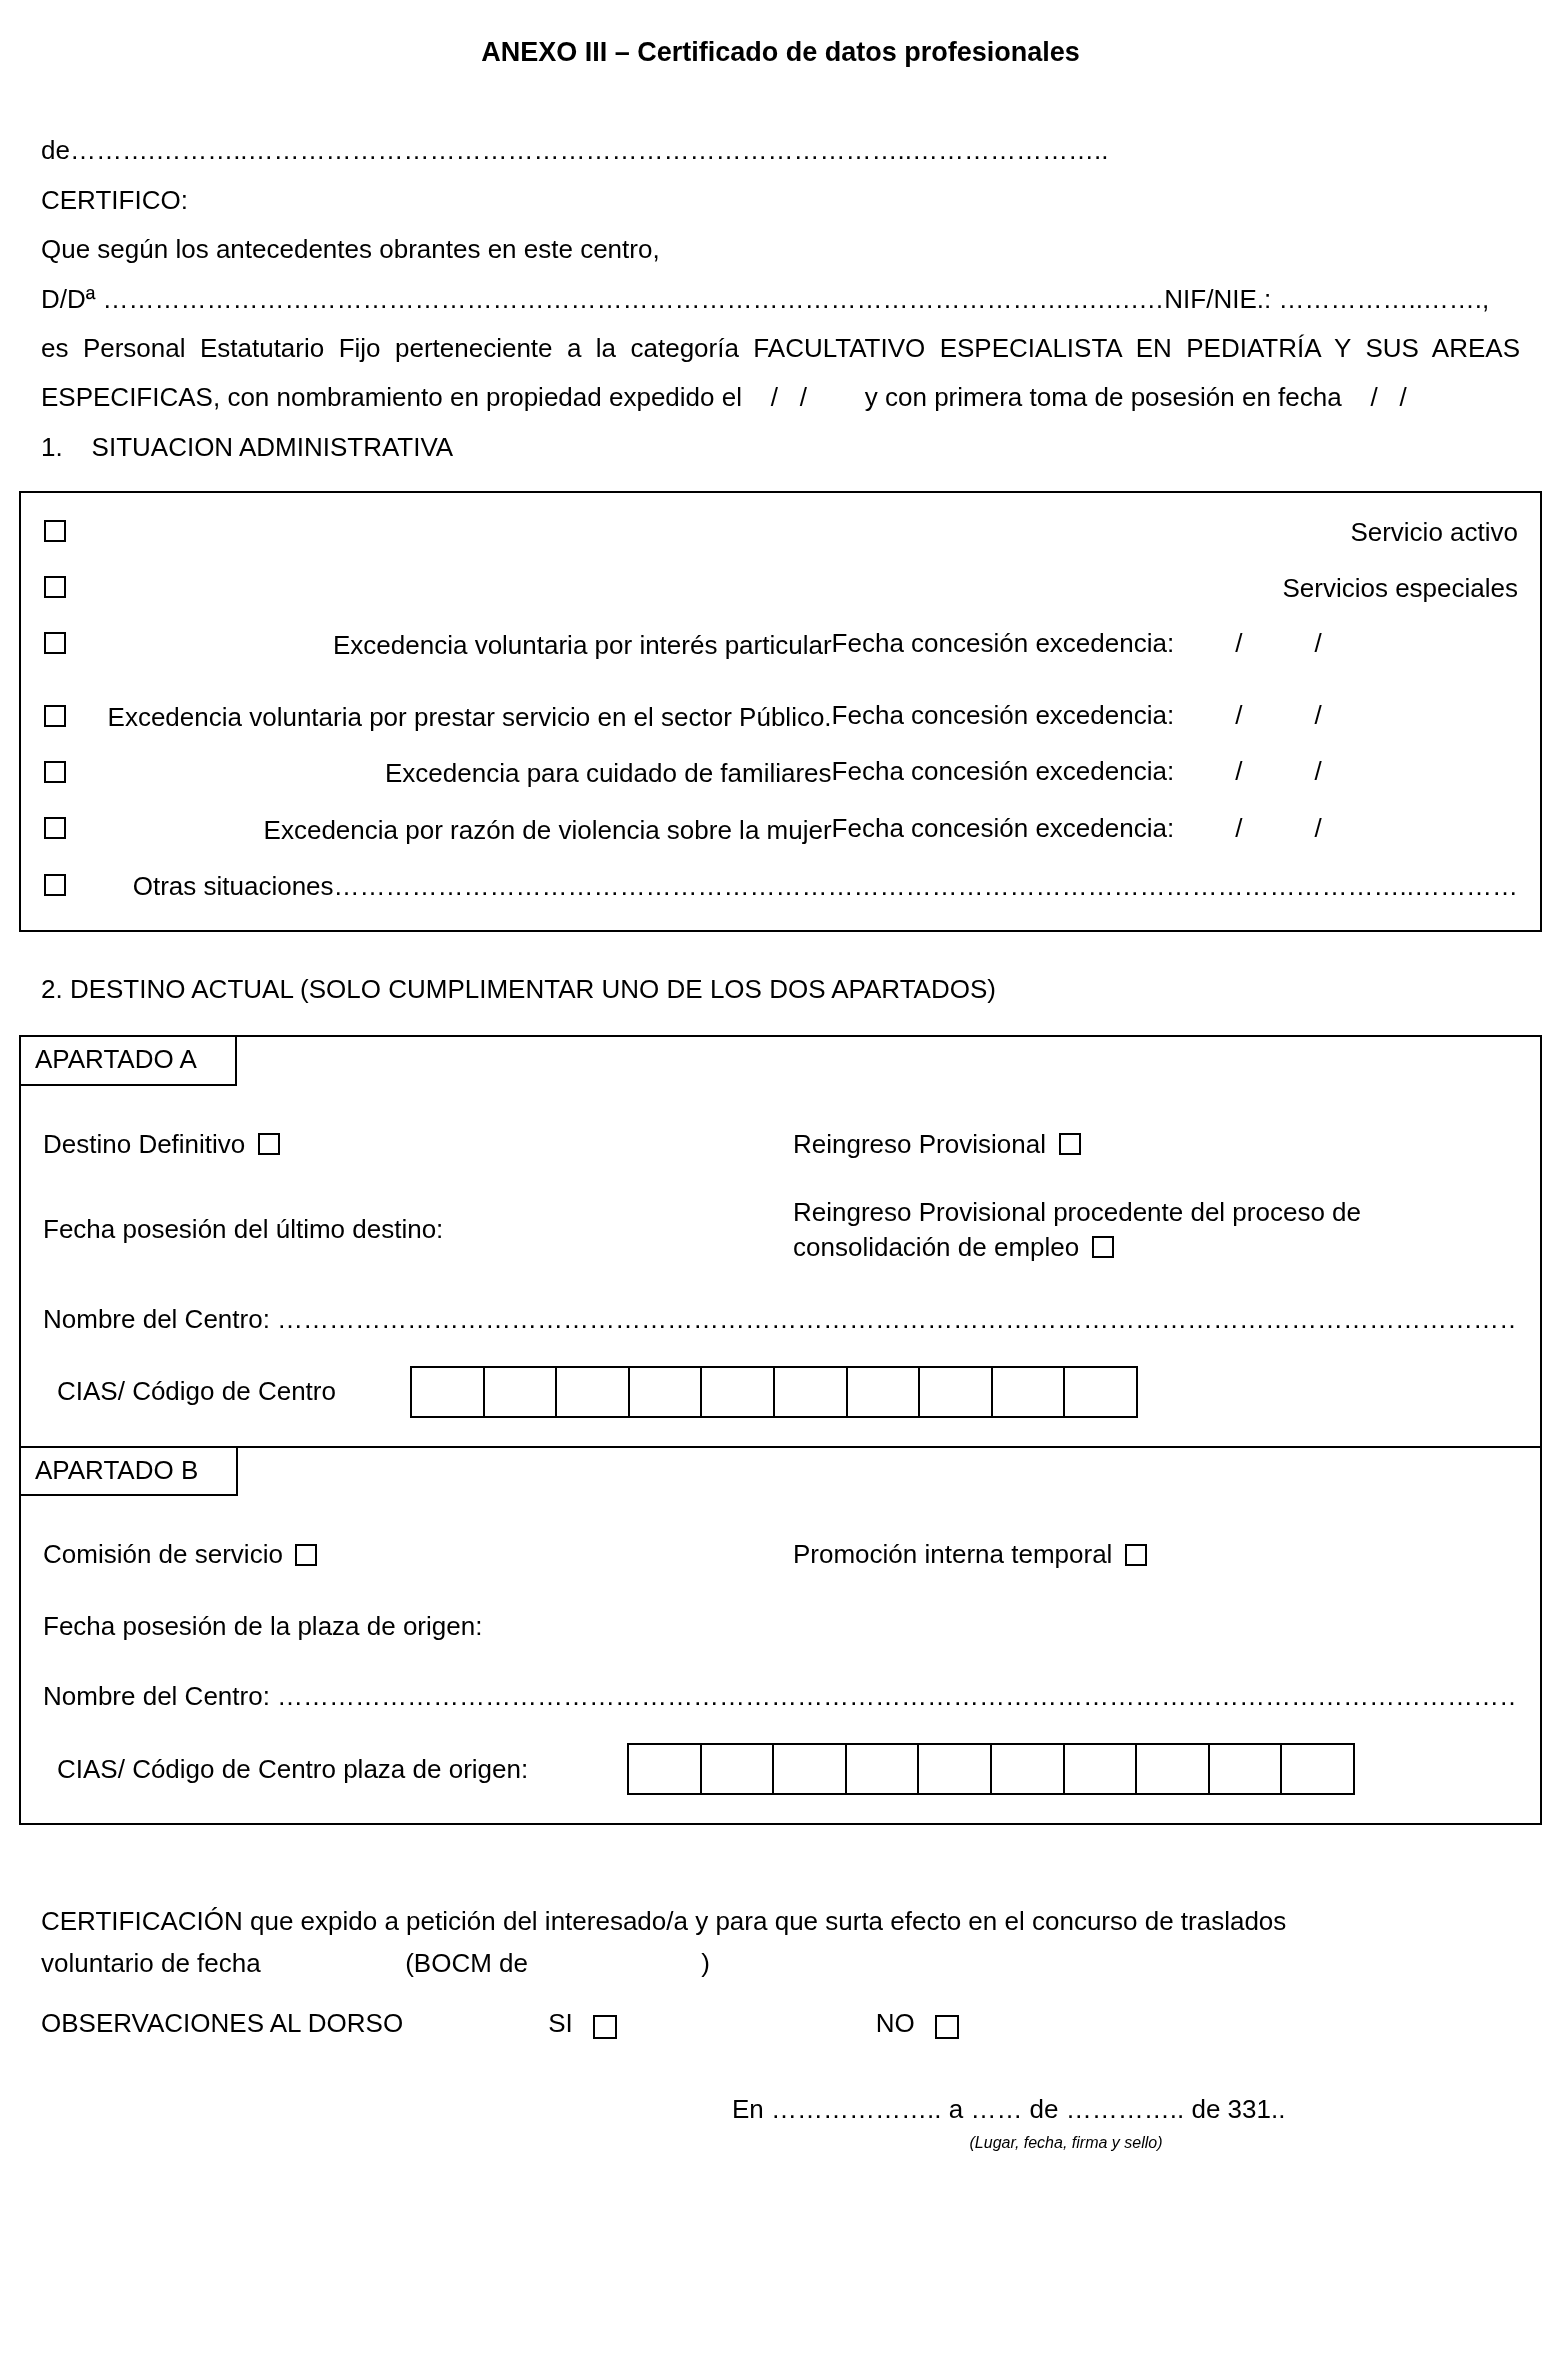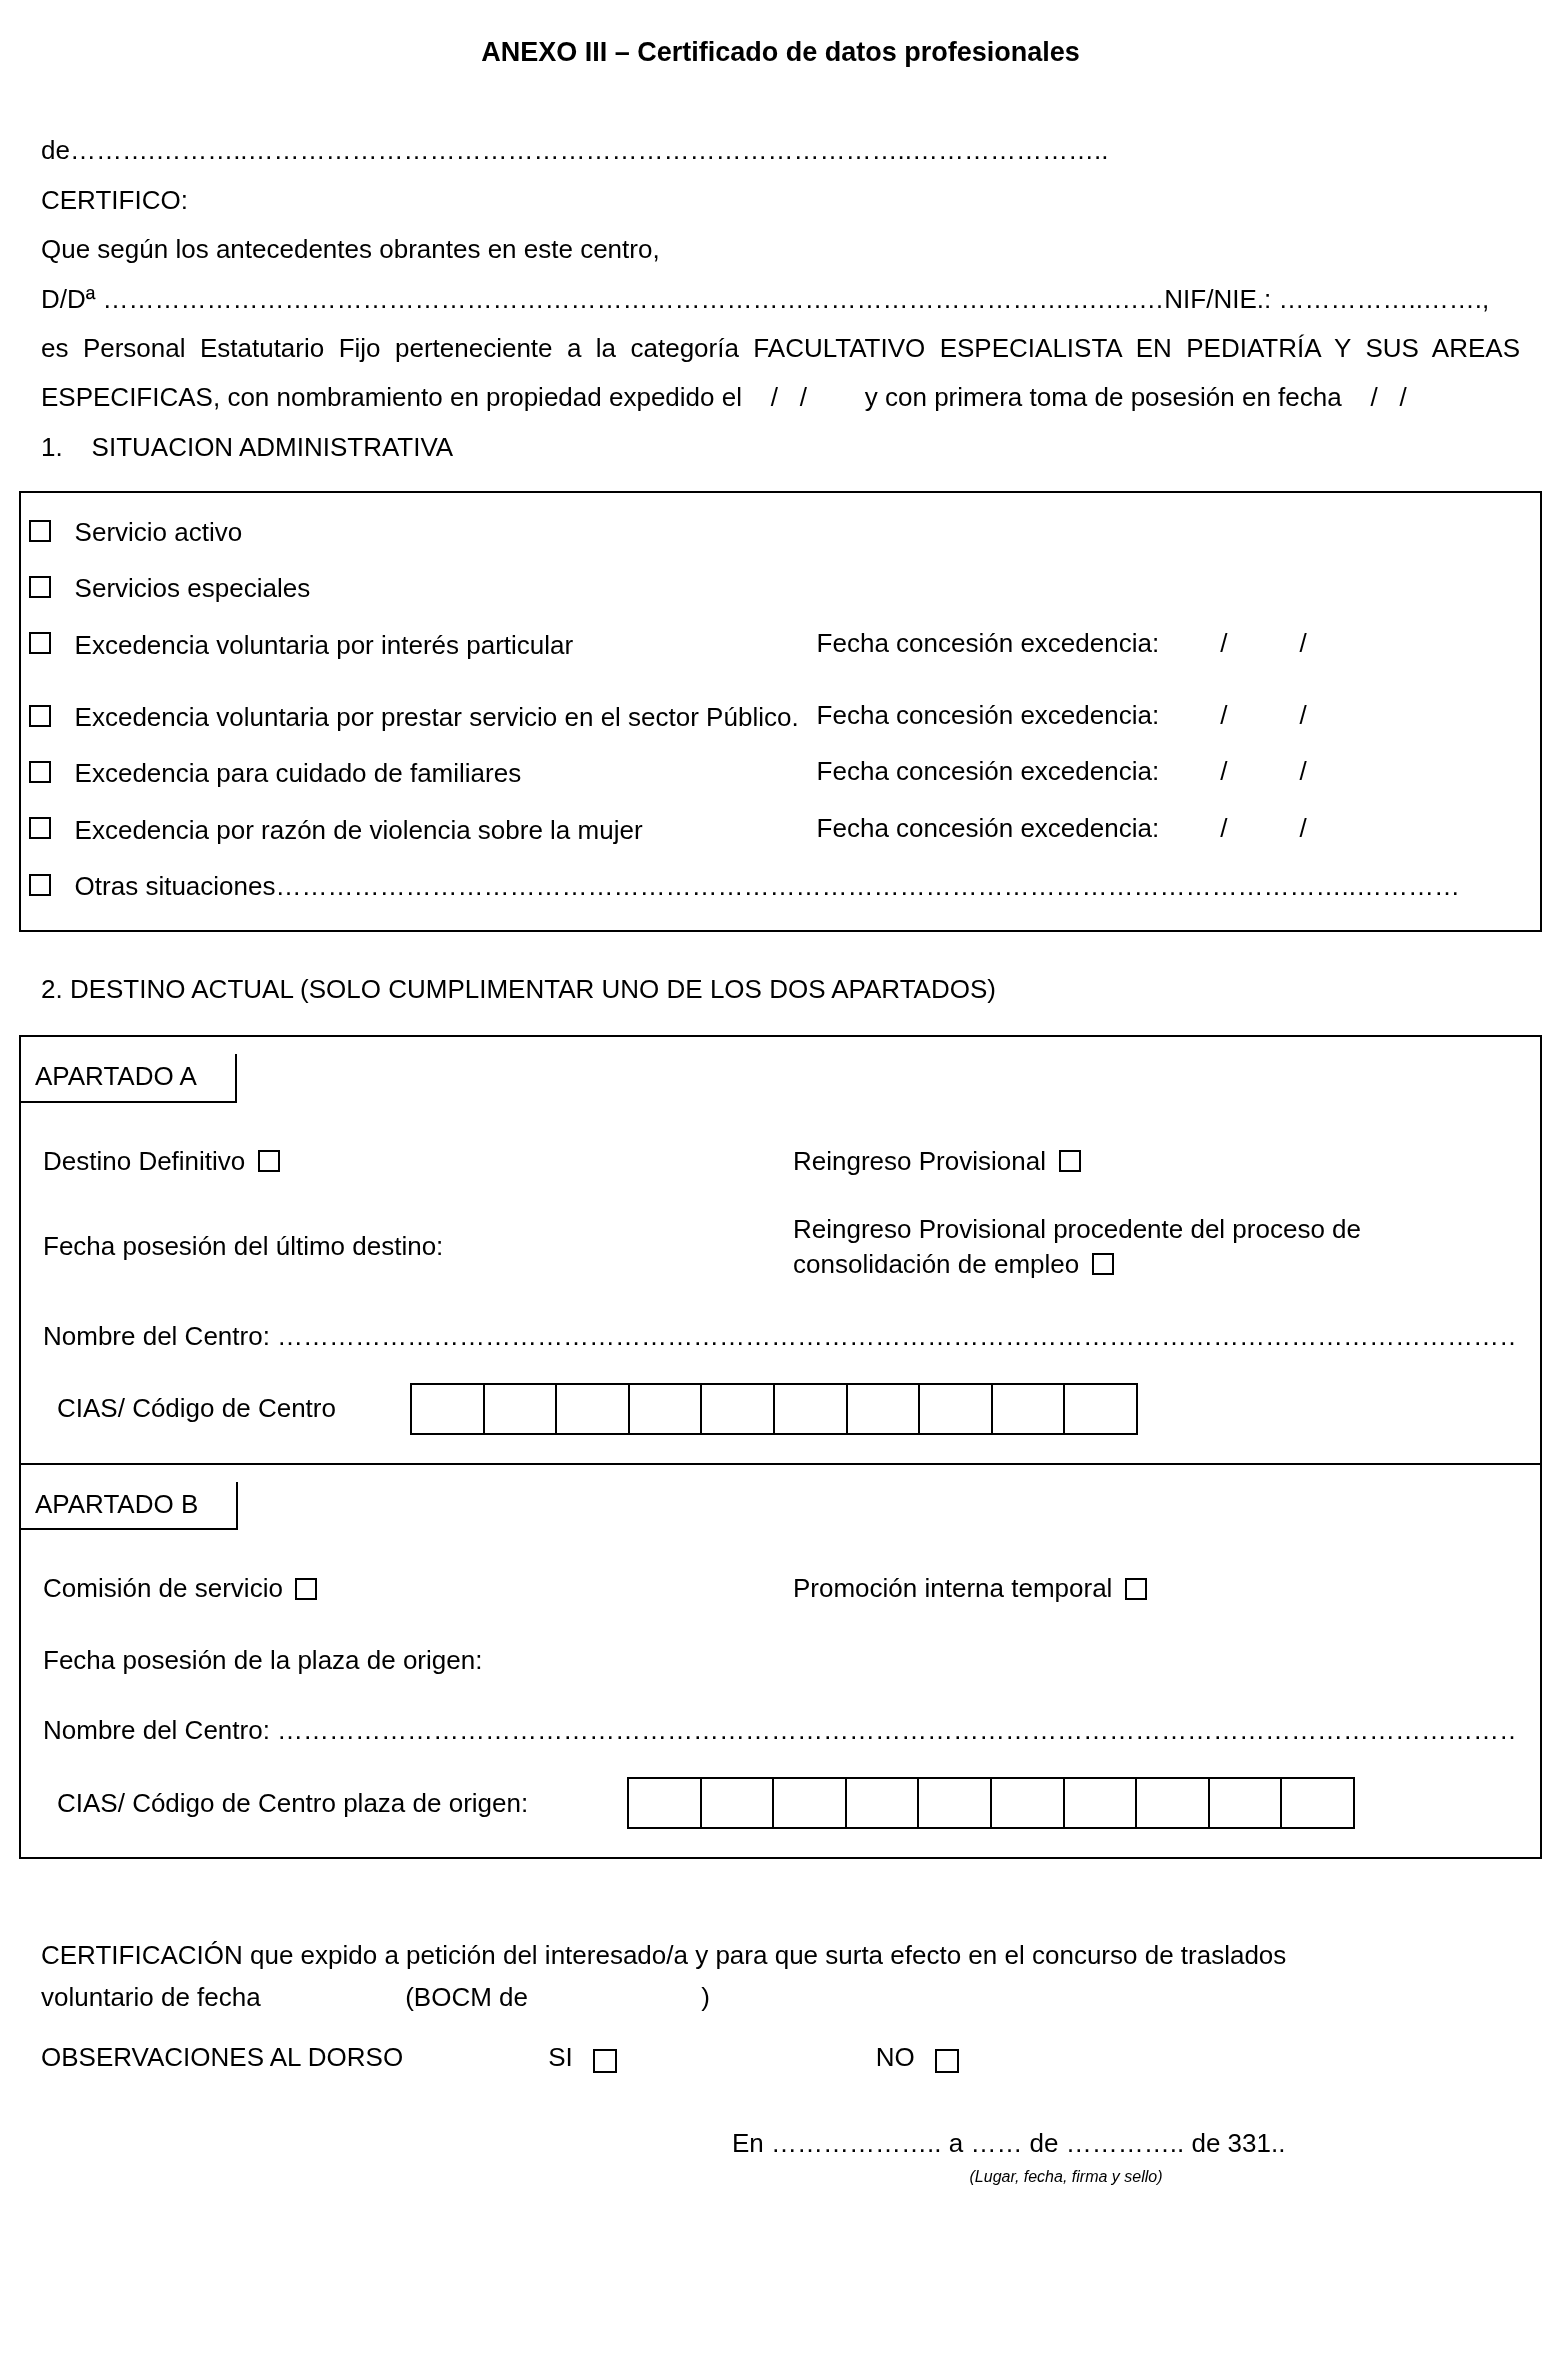--- a/index.html
+++ b/index.html
@@ -23,21 +23,22 @@
   }
   .intro p { margin: 0; line-height: 1.9; }
   .nowrap { white-space: nowrap; overflow: hidden; }
   .mt30 { margin-top: 25px; }
   .para { text-align: justify; line-height: 1.9; margin: 0; }
   .s1-heading { margin: 15.7px 0 0 6.3px; line-height: 1.9; }
 
   .box1 {
     border: 2.4px solid #000;
     margin: 19px -22px 0 -22px;
-    padding: 22px 22px 27px 8px;
+    padding: 22px 22px 27px 23px;
+    text-align: right;
   }
   .s1-row { display: flex; align-items: flex-start; margin-top: 22px; }
   .s1-row.first { margin-top: 0; }
   .s1-row.mt-lg { margin-top: 38px; }
   .cb {
     flex: 0 0 auto;
     width: 22px; height: 22px;
     border: 2.4px solid #000;
     margin: 4.7px 23.6px 0 0;
     background: #fff;
@@ -45,21 +46,21 @@
   .s1-label { flex: 0 0 742px; line-height: 1.32; }
   .s1-label.grow { flex: 1 1 auto; }
   .s1-fecha-wrap { flex: 1 1 auto; display: flex; align-items: flex-start; }
   .s1-dates { margin-left: 61px; white-space: nowrap; }
 
   .h2 { margin: 33px 0 0 0; line-height: 1.9; }
 
   .apartado {
     border: 2.4px solid #000;
     margin: 20.4px -22px 0 -22px;
-    padding: 17px 22px 28px 22px;
+    padding: 0 22px 28px 22px;
     position: relative;
   }
   .apartado.b { margin-top: -2.4px; }
   .tab {
     display: inline-block;
     border-right: 2.4px solid #000;
     border-bottom: 2.4px solid #000;
     padding: 7px 38px 8.6px 14px;
     margin-left: -22px;
     background: #fff;

